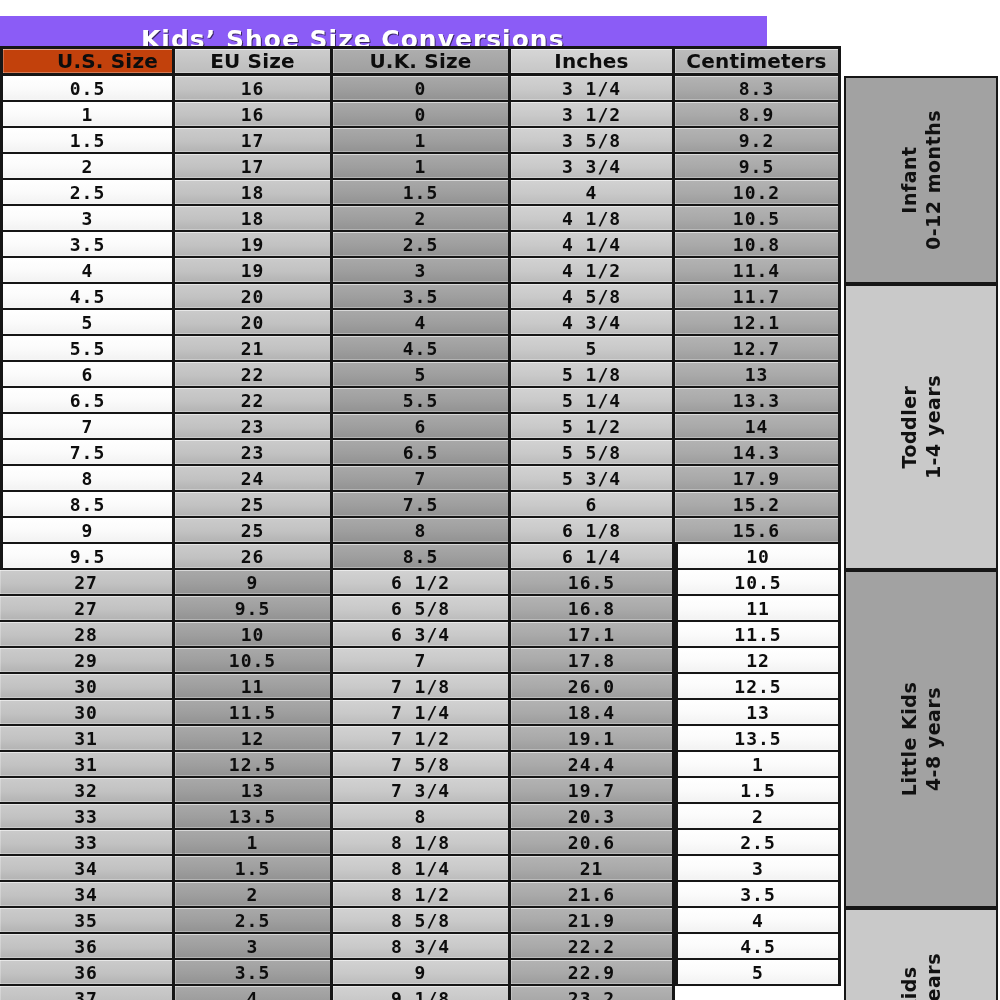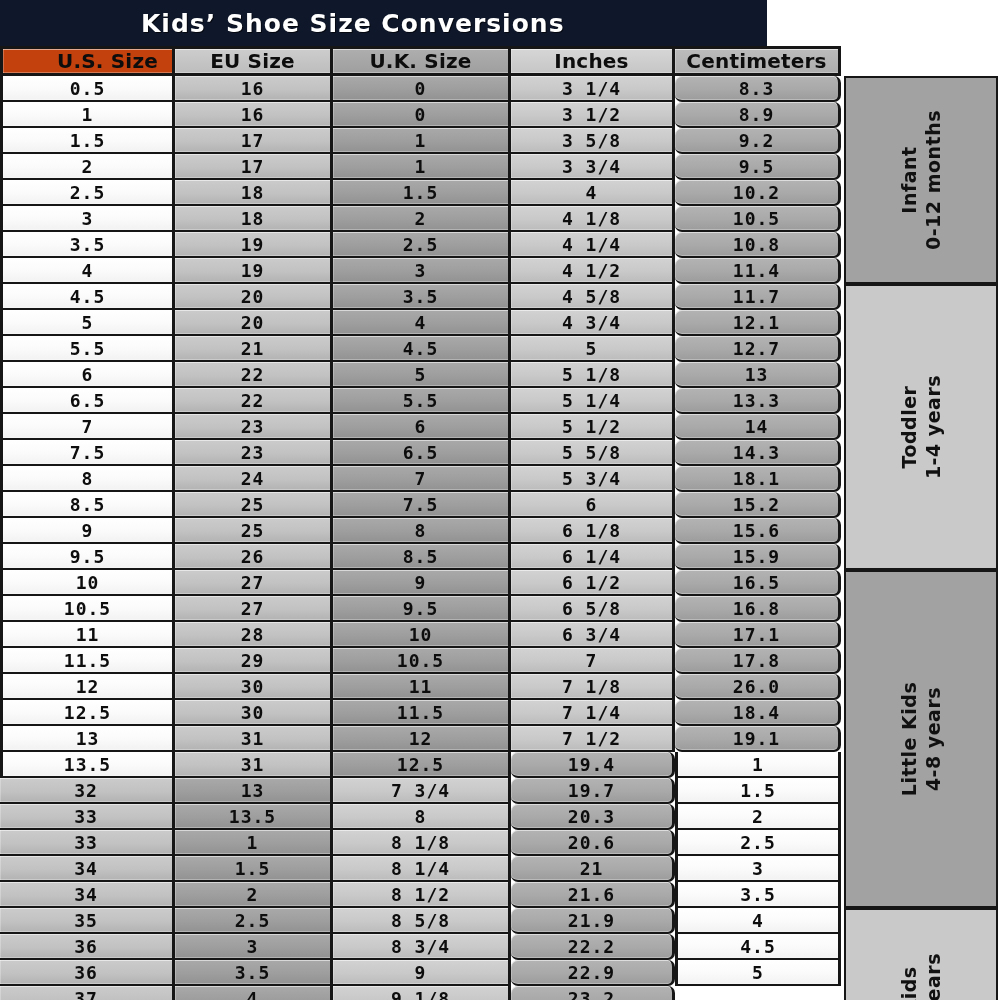--- a/index.html
+++ b/index.html
@@ -1,21 +1,21 @@
 <!DOCTYPE html>
 <html><head>
 <meta charset="utf-8">
 <style>
   * { margin:0; padding:0; box-sizing:border-box; }
   html,body { width:1000px; height:1000px; overflow:hidden; background:#ffffff;
               font-family:"DejaVu Sans", sans-serif; }
   .page { position:relative; width:1000px; height:1000px; overflow:hidden; background:#fff; }
 
   
-  .title-bar { position:absolute; left:0; top:0; width:767px; height:46px; background:#0f172a; }
+  .title-bar { position:absolute; left:0; top:16px; width:767px; height:46px; background:#8b5cf6; }
   .title-bar .title {
       position:absolute; left:141px; top:50%; transform:translateY(-50%);
       color:#ffffff; font-weight:bold; font-size:25px; letter-spacing:1px;
       text-shadow:1px 1px 0 rgba(0,0,0,.6); white-space:nowrap;
   }
 
   
   .table { position:absolute; left:0; top:46px; width:841px;
            display:grid; grid-template-columns:175px 158px 178px 164px 166px; }
   .cell {
@@ -28,21 +28,21 @@
   .cell.first { border-left:3px solid #161616; }
   .hcell { height:30px; border-top:3px solid #161616; border-bottom:3px solid #161616;
            font-weight:bold; font-size:20px; letter-spacing:0.2px; }
   .dcell { height:26px; font-family:"DejaVu Sans Mono", monospace;
            font-weight:bold; font-size:18px; letter-spacing:1px; }
   
   .bg-us  { background:linear-gradient(180deg,#ffffff 0%,#fbfbfb 50%,#f2f2f2 100%); }
   .bg-eu  { background:linear-gradient(180deg,#cbcbcb 0%,#c2c2c2 55%,#b3b3b3 100%); }
   .bg-uk  { background:linear-gradient(180deg,#a9a9a9 0%,#9e9e9e 55%,#929292 100%); }
   .bg-in  { background:linear-gradient(180deg,#d2d2d2 0%,#c9c9c9 55%,#bcbcbc 100%); }
-  .bg-cm  { background:linear-gradient(180deg,#b3b3b3 0%,#a9a9a9 55%,#9c9c9c 100%);border-radius:7px; }
+  .bg-cm  { background:linear-gradient(180deg,#b3b3b3 0%,#a9a9a9 55%,#9c9c9c 100%); }
   .bg-hus { background:#c2410c;padding-left:40px; }
   .bg-heu { background:linear-gradient(180deg,#cdcdcd,#bdbdbd); }
   .bg-huk { background:linear-gradient(180deg,#aeaeae,#9f9f9f); }
   .bg-hin { background:linear-gradient(180deg,#d6d6d6,#c6c6c6);text-align:right; }
   .bg-hcm { background:linear-gradient(180deg,#bcbcbc,#adadad); }
 
   
   .agegroup { position:absolute; left:844px; width:154px; border:2px solid #161616;
               display:flex; align-items:center; justify-content:center; }
   .agegroup.dark  { background:#a2a2a2; }
@@ -136,36 +136,35 @@
       <div class="cell dcell bg-cm">14</div>
       <div class="cell dcell bg-us first">7.5</div>
       <div class="cell dcell bg-eu">23</div>
       <div class="cell dcell bg-uk">6.5</div>
       <div class="cell dcell bg-in">5 5/8</div>
       <div class="cell dcell bg-cm">14.3</div>
       <div class="cell dcell bg-us first">8</div>
       <div class="cell dcell bg-eu">24</div>
       <div class="cell dcell bg-uk">7</div>
       <div class="cell dcell bg-in">5 3/4</div>
-      <div class="cell dcell bg-cm">18.1</div>
+      <div class="cell dcell bg-cm">17.9</div>
       <div class="cell dcell bg-us first">8.5</div>
       <div class="cell dcell bg-eu">25</div>
       <div class="cell dcell bg-uk">7.5</div>
       <div class="cell dcell bg-in">6</div>
       <div class="cell dcell bg-cm">15.2</div>
       <div class="cell dcell bg-us first">9</div>
       <div class="cell dcell bg-eu">25</div>
       <div class="cell dcell bg-uk">8</div>
       <div class="cell dcell bg-in">6 1/8</div>
       <div class="cell dcell bg-cm">15.6</div>
       <div class="cell dcell bg-us first">9.5</div>
       <div class="cell dcell bg-eu">26</div>
       <div class="cell dcell bg-uk">8.5</div>
       <div class="cell dcell bg-in">6 1/4</div>
-      <div class="cell dcell bg-cm">15.9</div>
       <div class="cell dcell bg-us first">10</div>
       <div class="cell dcell bg-eu">27</div>
       <div class="cell dcell bg-uk">9</div>
       <div class="cell dcell bg-in">6 1/2</div>
       <div class="cell dcell bg-cm">16.5</div>
       <div class="cell dcell bg-us first">10.5</div>
       <div class="cell dcell bg-eu">27</div>
       <div class="cell dcell bg-uk">9.5</div>
       <div class="cell dcell bg-in">6 5/8</div>
       <div class="cell dcell bg-cm">16.8</div>
@@ -190,21 +189,22 @@
       <div class="cell dcell bg-in">7 1/4</div>
       <div class="cell dcell bg-cm">18.4</div>
       <div class="cell dcell bg-us first">13</div>
       <div class="cell dcell bg-eu">31</div>
       <div class="cell dcell bg-uk">12</div>
       <div class="cell dcell bg-in">7 1/2</div>
       <div class="cell dcell bg-cm">19.1</div>
       <div class="cell dcell bg-us first">13.5</div>
       <div class="cell dcell bg-eu">31</div>
       <div class="cell dcell bg-uk">12.5</div>
-      <div class="cell dcell bg-cm">19.4</div>
+      <div class="cell dcell bg-in">7 5/8</div>
+      <div class="cell dcell bg-cm">24.4</div>
       <div class="cell dcell bg-us first">1</div>
       <div class="cell dcell bg-eu">32</div>
       <div class="cell dcell bg-uk">13</div>
       <div class="cell dcell bg-in">7 3/4</div>
       <div class="cell dcell bg-cm">19.7</div>
       <div class="cell dcell bg-us first">1.5</div>
       <div class="cell dcell bg-eu">33</div>
       <div class="cell dcell bg-uk">13.5</div>
       <div class="cell dcell bg-in">8</div>
       <div class="cell dcell bg-cm">20.3</div>

